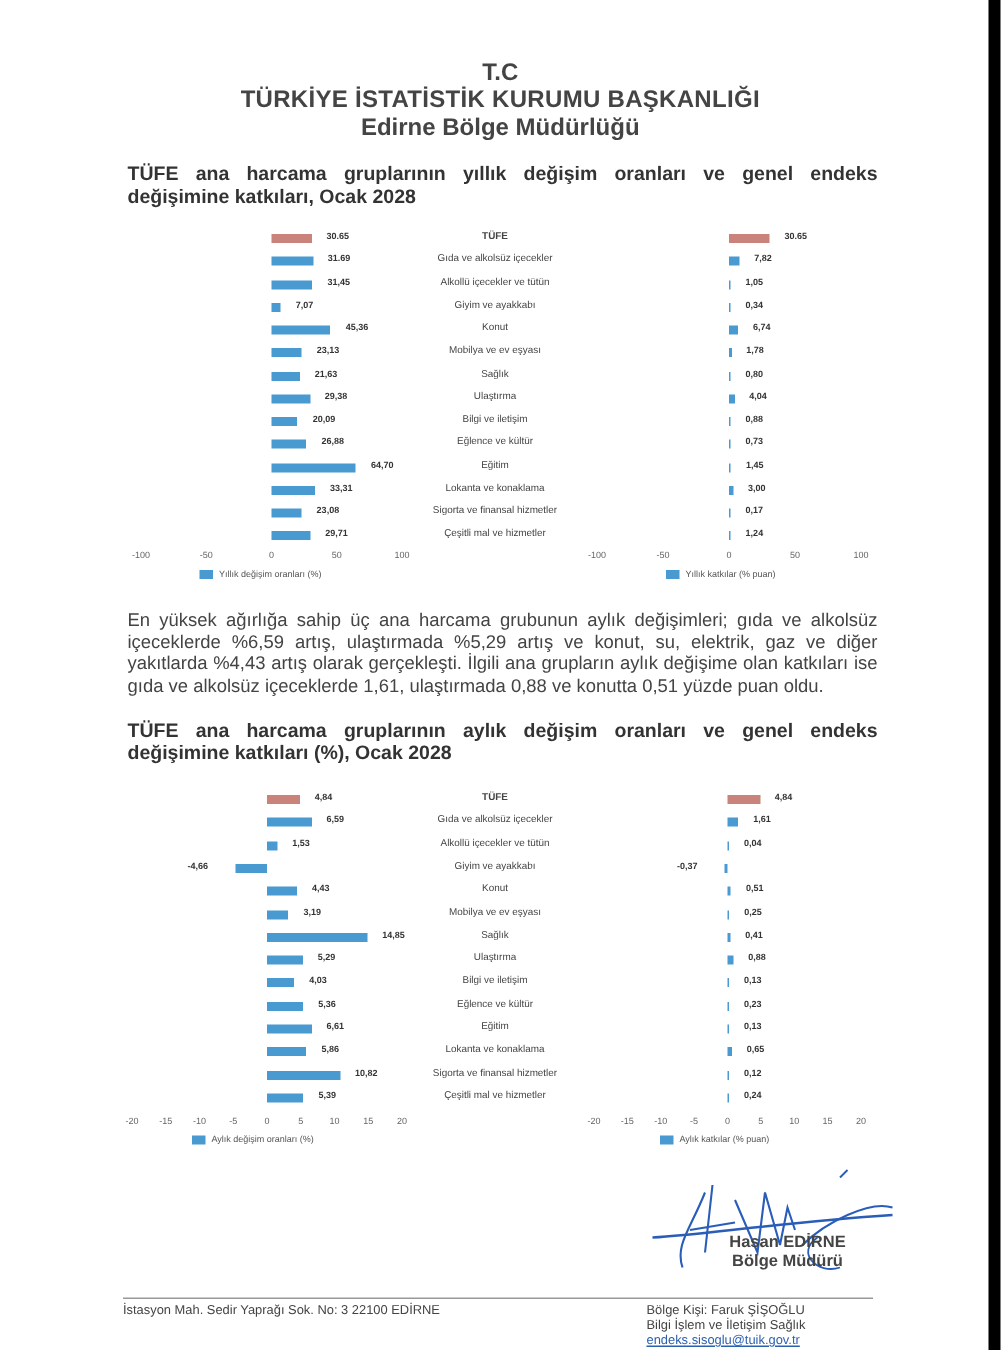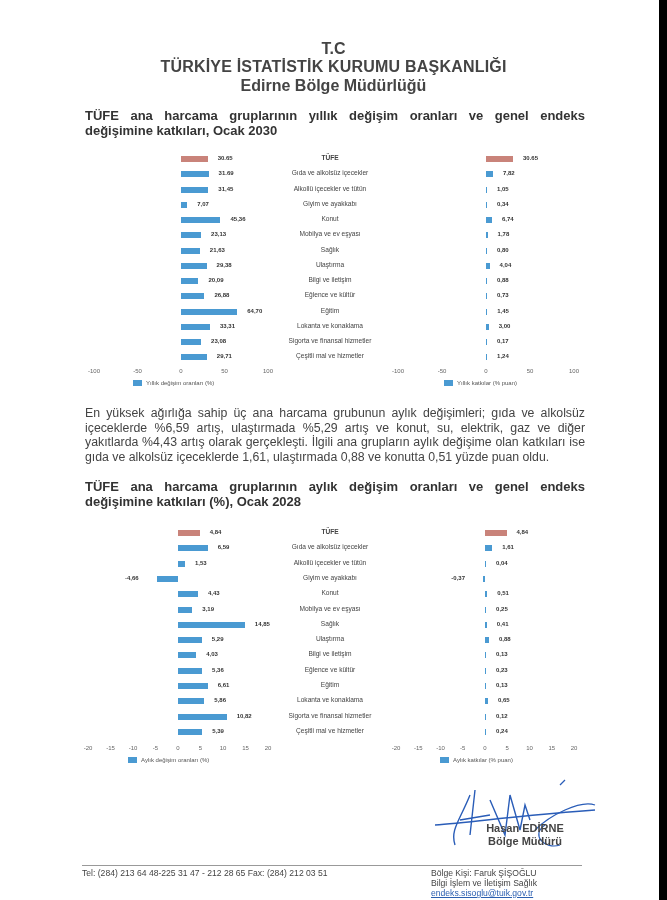--- a/index.html
+++ b/index.html
@@ -28,21 +28,21 @@
 </style>
 </head>
 <body>
 
 <div class="right-strip"></div>
 
 <div class="hdr h1">T.C</div>
 <div class="hdr h2">TÜRKİYE İSTATİSTİK KURUMU BAŞKANLIĞI</div>
 <div class="hdr h3">Edirne Bölge Müdürlüğü</div>
 
-<div class="sec-title" style="top:108px">TÜFE ana harcama gruplarının yıllık değişim oranları ve genel endeks değişimine katkıları, Ocak 2030</div>
+<div class="sec-title" style="top:108px">TÜFE ana harcama gruplarının yıllık değişim oranları ve genel endeks değişimine katkıları, Ocak 2028</div>
 
 <div class="chart" id="chart1" style="top:0">
     <div class="row" style="top: 152px;">
       <div class="lab bold">TÜFE</div>
       <div class="bar" style="left: 181px; width: 26.6655px; background: rgb(201, 131, 122);"></div>
       <div class="val" style="left: 217.666px;">30.65</div>
       <div class="bar" style="left: 486px; width: 26.972px; background: rgb(201, 131, 122);"></div>
       <div class="val" style="left: 522.972px;">30.65</div>
     </div>
     <div class="row" style="top: 167.25px;">
@@ -281,19 +281,19 @@
   <path d="M105 55 C120 40 150 25 165 30 M130 10 L135 5" stroke="#2a5db8" stroke-width="1.3" fill="none"></path>
   <path d="M130 70 C115 75 100 60 115 50" stroke="#2a5db8" stroke-width="1.2" fill="none"></path>
 </svg>
 <div class="signame">
   <div>Hasan EDİRNE</div>
   <div>Bölge Müdürü</div>
 </div>
 
 <div class="footline"></div>
 <div class="foot" style="left:82px;top:868px">
-  <div>Tel: (284) 213 64 48-225 31 47 - 212 28 65  Fax: (284) 212 03 51</div>
+  <div>İstasyon Mah. Sedir Yaprağı Sok. No: 3    22100 EDİRNE</div>
 </div>
 <div class="foot" style="left:431px;top:868px">
   <div>Bölge Kişi:  Faruk ŞİŞOĞLU</div>
   <div>Bilgi İşlem ve İletişim Sağlık</div>
   <div><a>endeks.sisoglu@tuik.gov.tr</a></div>
 </div>
 
 </body></html>

